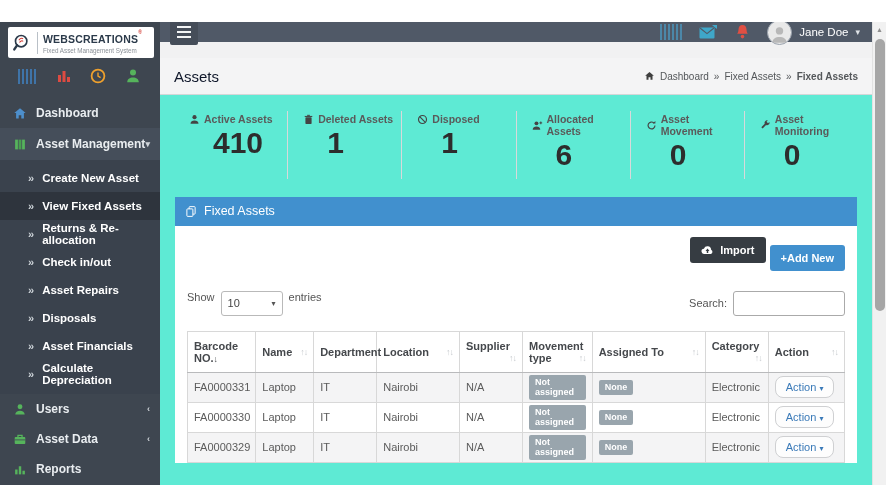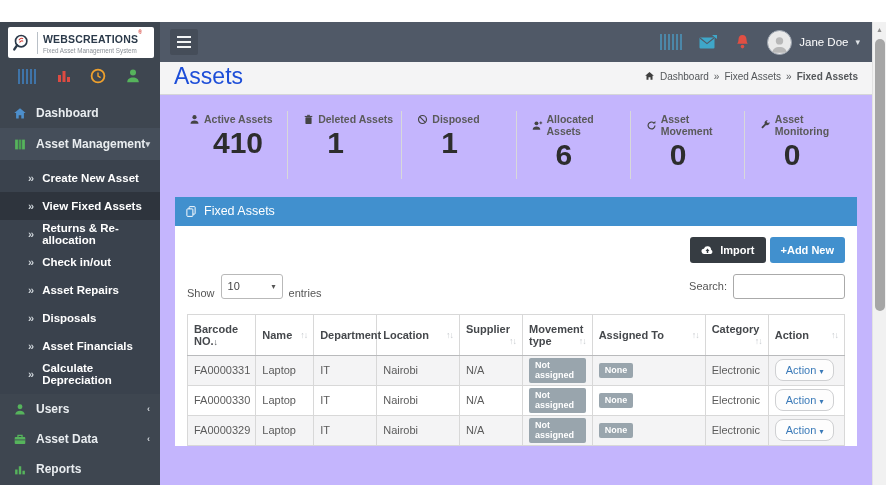--- a/index.html
+++ b/index.html
@@ -23,58 +23,58 @@
   .mi .mico { width:14px; height:13px; margin-right:9px; flex:none; }
   .mi .chev { margin-left:auto; font-size:9px; color:#cfd4d9; }
   .mi.parent { background:#454e5a; height:32px; }
   .submenu { background:#3a424d; padding:4px 0 6px; }
   .smi { height:28px; display:flex; align-items:center; padding-left:28px; color:#ffffff; font-size:11.5px; font-weight:bold; cursor:pointer; }
   .smi .arr { color:#cdd3d8; font-size:11px; margin-right:8px; font-weight:bold; }
   .smi.active { background:#2e343d; }
   .mi.partial { margin-top:0px; }
 
   
-  .topbar { position:absolute; left:160px; top:0; width:712px; height:40px; background:#505967; display:flex; align-items:center; z-index:2; }
+  .topbar { position:absolute; left:160px; top:0; width:712px; height:20px; background:#505967; display:flex; align-items:center; z-index:2; }
   .hamburger { width:28px; height:26px; background:#454d59; border-radius:2px; margin-left:10px; display:flex; flex-direction:column; justify-content:center; gap:3px; align-items:center; cursor:pointer; }
   .hamburger span { display:block; width:14px; height:2px; background:#f2f4f5; }
   .tb-right { margin-left:auto; display:flex; align-items:center; gap:17px; padding-right:12px; }
   .tb-barcode { width:22px; height:16px; background:repeating-linear-gradient(90deg,#4c87a8 0 2px, transparent 2px 4px); cursor:pointer; }
   .tb-user { display:flex; align-items:center; gap:7px; cursor:pointer; }
   .avatar { width:25px; height:25px; border-radius:50%; background:#e9e9e9; border:1px solid #9aa2ad; overflow:hidden; display:flex; align-items:flex-end; justify-content:center; }
   .uname { color:#ffffff; font-size:11.5px; }
   .ucaret { color:#dfe3e7; font-size:9px; }
 
   
   .pagehead { position:absolute; left:160px; top:36px; width:712px; height:37px; background:#f4f4f5; border-bottom:1px solid #d5d6d8; display:flex; align-items:center; padding:0 14px; z-index:1; }
-  .ptitle { font-size:23px; color:#1d4ed8; }
+  .ptitle { font-size:15px; color:#0f172a; }
   .crumbs { margin-left:auto; display:flex; align-items:center; gap:5px; font-size:10px; color:#54575a; }
   .crumbs .home { width:11px; height:10px; }
   .crumbs .sep { color:#54575a; }
   .crumbs .last { font-weight:bold; }
 
   
-  .content { position:absolute; left:160px; top:73px; width:712px; height:390px; background:#c4b5fd; overflow:hidden; }
+  .content { position:absolute; left:160px; top:73px; width:712px; height:390px; background:#5eead4; overflow:hidden; }
   .stats { display:flex; margin:16px 14px 0; }
   .stat { flex:1; padding:2px 0 6px 15px; }
   .stat + .stat { border-left:1px solid #d8d9da; }
   .stat-label { font-size:10.5px; font-weight:bold; color:#5a5a5a; display:flex; align-items:center; gap:4px; }
   .stat-label svg { width:11px; height:11px; flex:none; }
   .stat-value { font-size:30px; color:#2d2d2d; font-weight:600; line-height:1.15; margin-top:1px;margin-left:24px; }
 
   .panel { margin:18px 15px 0; }
   .panel-head { height:29px; background:#4190ce; color:#ffffff; display:flex; align-items:center; gap:7px; padding:0 10px; font-size:12.5px; }
   .panel-head svg { width:12px; height:13px; }
   .panel-body { background:#ffffff; padding:11px 12px 0; }
   .btn-row { display:flex; gap:4px;justify-content:flex-end; }
   .btn { height:26px; border:none; border-radius:3px; font-size:11px; font-weight:bold; display:inline-flex; align-items:center; gap:6px; padding:0 11px; cursor:pointer; font-family:"Liberation Sans",sans-serif; }
   .btn-import { background:#363c42; color:#ffffff; }
-  .btn-add { background:#4190ce; color:#ffffff; }
+  .btn-add { background:#4190ce; color:#ffffff;margin-top:8px; }
   .btn-import svg { width:13px; height:11px; }
 
-  .controls { display:flex; align-items:flex-end; margin-top:11px; font-size:11px; color:#555; }
+  .controls { display:flex; align-items:flex-start; margin-top:20px; font-size:11px; color:#555; }
   .pgsel { width:62px; height:25px; border:1px solid #b9b9b9; border-radius:3px; background:#ffffff; margin:0 6px; display:inline-flex; align-items:center; padding:0 6px; cursor:pointer; color:#444; }
   .pgsel .pcaret { margin-left:auto; font-size:8px; color:#555; }
   .search-wrap { margin-left:auto; display:flex; align-items:center; gap:6px; }
   .search-input { width:112px; height:25px; border:1px solid #aaaaaa; border-radius:3px; background:#ffffff; padding:0 6px; font-size:11px; font-family:"Liberation Sans",sans-serif; }
 
   table { width:100%; border-collapse:collapse; margin-top:15px; font-size:11px; color:#5b5b5b; table-layout:fixed; }
   th, td { border:1px solid #d8d8d8; text-align:left; vertical-align:middle; }
   th { font-size:11px; color:#45484c; font-weight:bold; padding:8px 6px; background:#ffffff; border-bottom:1px solid #b9babc; cursor:pointer; }
   td { padding:2px 6px; }
   tr.odd td { background:#f4f4f5; }

